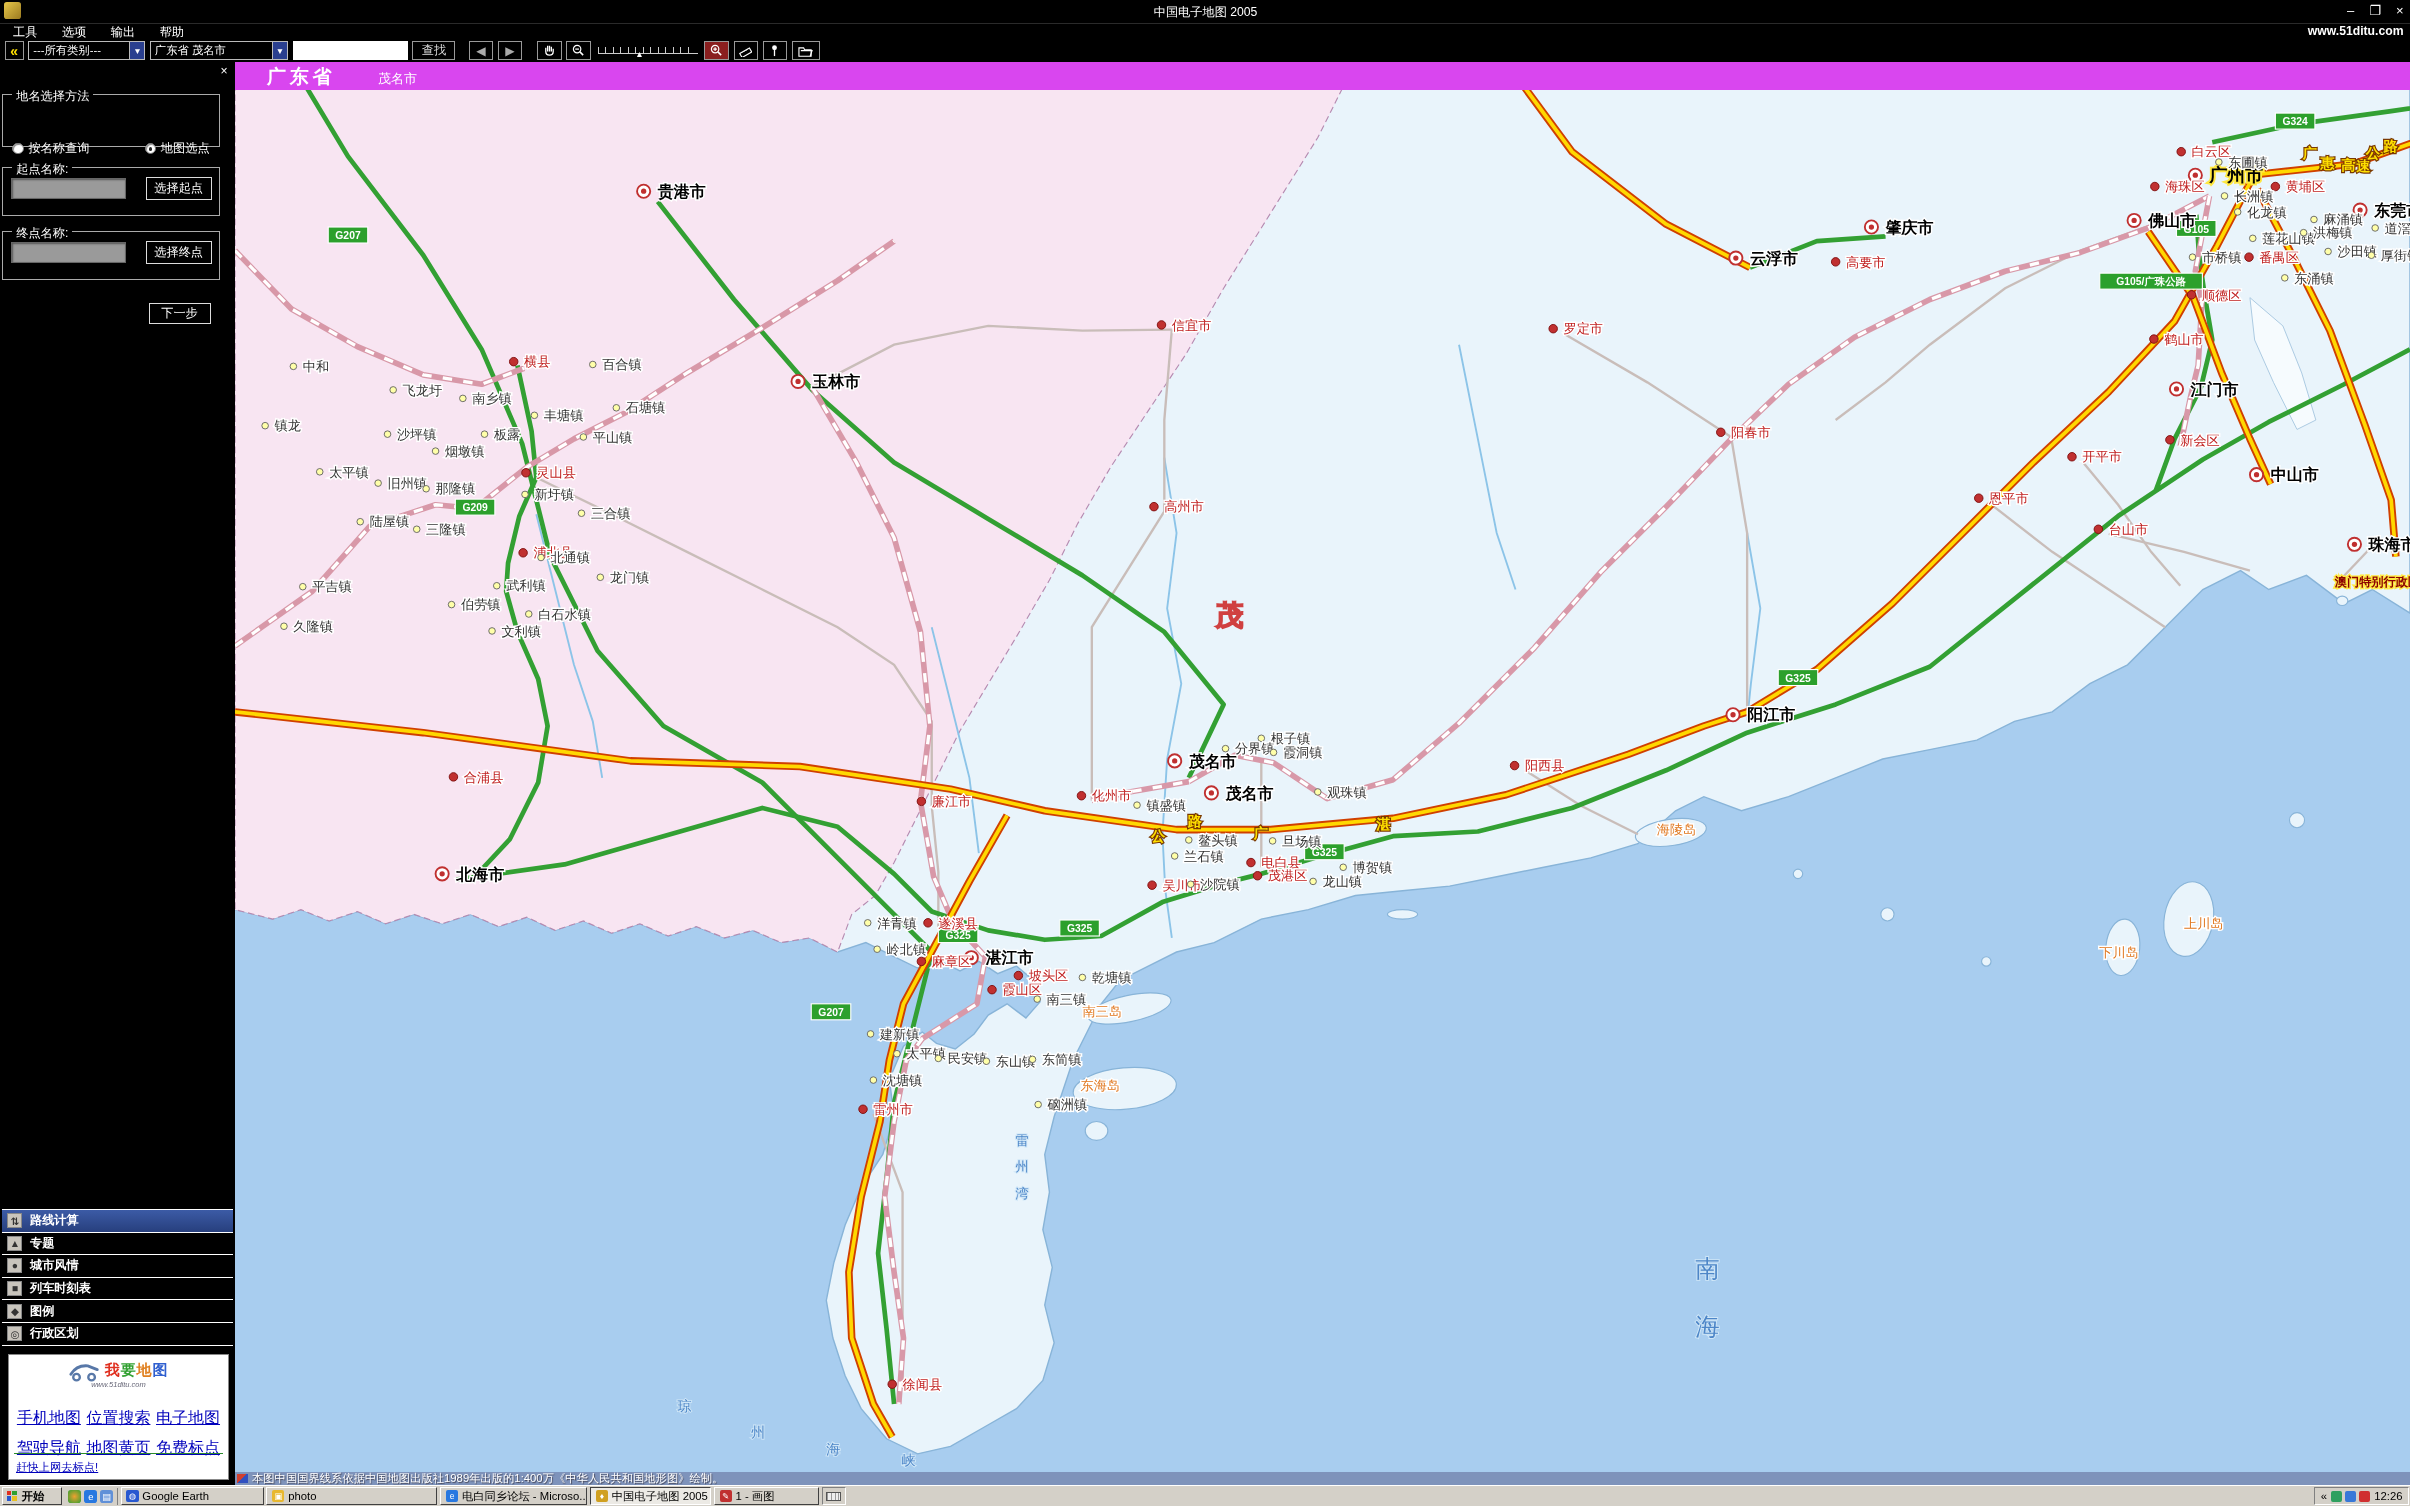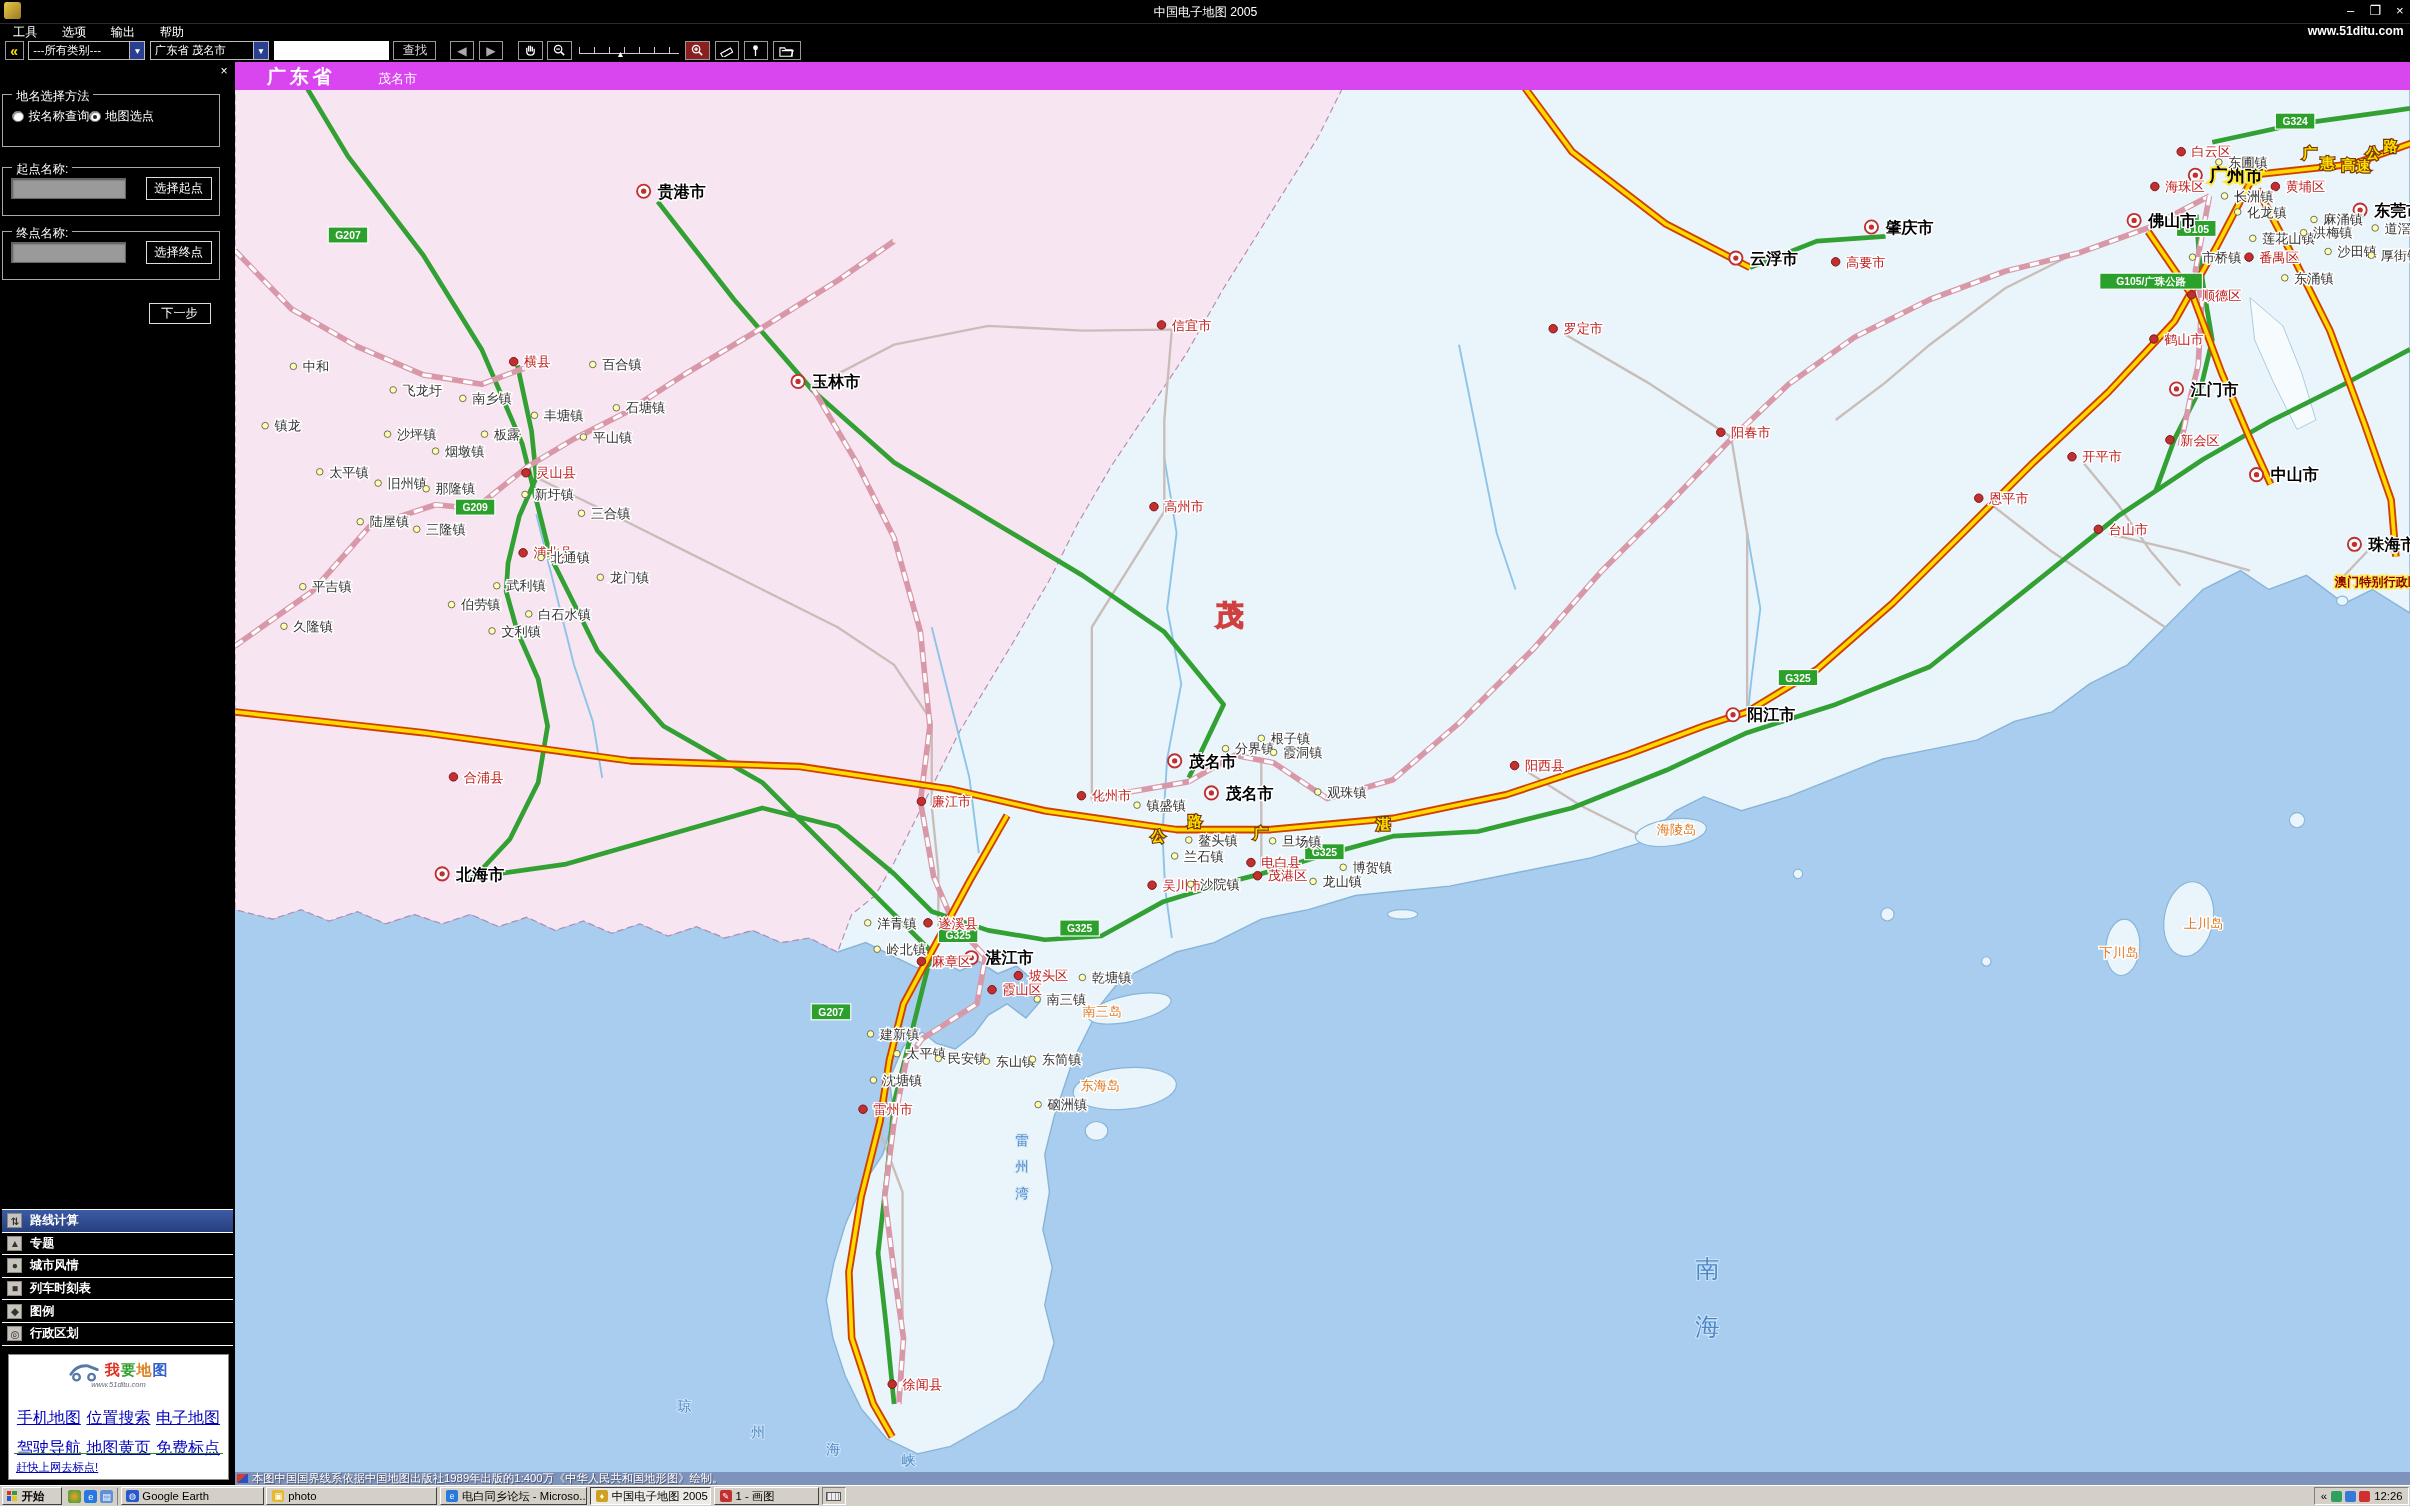--- a/index.html
+++ b/index.html
@@ -27,21 +27,21 @@
   .slider{position:relative;width:104px;height:19px;}
   .slider .track{position:absolute;left:1.9px;right:1.9px;top:12.2px;height:0.9px;background:#ccc;}
   .slider .ticks{position:absolute;left:1.9px;right:1.9px;top:5.6px;height:6.6px;background:repeating-linear-gradient(90deg,#ccc 0 0.9px,transparent 0.9px 7.5px);}
   .slider .thumb{position:absolute;top:7.5px;left:38%;color:#fff;font-size:8.5px;}
   .icon-svg{display:block;}
   
   .panel{position:absolute;left:0;top:62px;width:235px;height:1423px;background:#000;color:#fff;}
   .panel .closex{position:absolute;right:7.5px;top:1.9px;font-size:12.2px;color:#fff;}
   .fs{position:absolute;left:2px;width:218px;border:0.9px solid #aaa;padding:9.4px 7.5px 5.6px 7.5px;font-size:12.2px;}
   .fs .legend{position:absolute;left:9.4px;top:-7.5px;background:#000;padding:0 3.8px;font-size:12.2px;}
-  .radios{display:flex;justify-content:flex-start;padding:3.8px 1.9px;}
+  .radios{display:flex;justify-content:space-between;padding:3.8px 1.9px;margin-top:32px;}
   .radio{display:flex;align-items:center;gap:4.7px;}
   .rdot{width:11.3px;height:11.3px;border-radius:50%;background:#fff;border:0.9px solid #777;box-shadow:inset 0.9px 0.9px 0.9px #888;position:relative;}
   .rdot.on::after{content:"";position:absolute;left:2.8px;top:2.8px;width:3.8px;height:3.8px;border-radius:50%;background:#222;}
   .frow{display:flex;gap:20px;align-items:center;}
   .ginput{flex:1;height:21px;background:#9a9a9a;border:0.9px solid #666;box-shadow:inset 0.9px 0.9px 1.9px #555;}
   .pbtn{height:22.6px;border:0.9px solid #ddd;background:#000;color:#fff;font-size:12.2px;padding:0 7.5px;white-space:nowrap;}
   .nextbtn{position:absolute;right:24.5px;top:241px;width:62px;height:21px;border:0.9px solid #ddd;background:#000;color:#fff;font-size:12.2px;text-align:center;line-height:19px;}
   .pmenu{position:absolute;left:1.9px;right:1.9px;top:1147px;border-top:0.9px solid #fff;}
   .pmi{height:22.6px;display:flex;align-items:center;gap:7.5px;border-bottom:0.9px solid #fff;padding-left:5.6px;font-size:12.2px;font-weight:bold;color:#fff;background:#000;}
   .pmi.active{background:linear-gradient(180deg,#3c5ba6,#273f7d);}
@@ -118,21 +118,21 @@
       </div>
     <div class="site">www.51ditu.com</div>
   </div>
 
   <div class="toolbar">
     <div class="tbtn back">«</div>
     <div class="combo" style="width:117px">
       <span class="cv">---所有类别---</span>
       <span class="arr">▼</span>
     </div>
-    <div class="combo" style="width:119px">
+    <div class="combo" style="width:138px">
       <span class="cv">广东省  茂名市</span>
       <span class="arr">▼</span>
     </div>
     <input class="tinput" value="" style="">
     <div class="tbtn" style="width:43px">查找</div>
     <div style="width:3.8px"></div>
     <div class="tbtn" style="width:24.5px;color:#aaa">◀</div>
     <div class="tbtn" style="width:24.5px;color:#aaa">▶</div>
     <div style="width:5.6px"></div>
     <div class="tbtn" style="width:24.5px">

